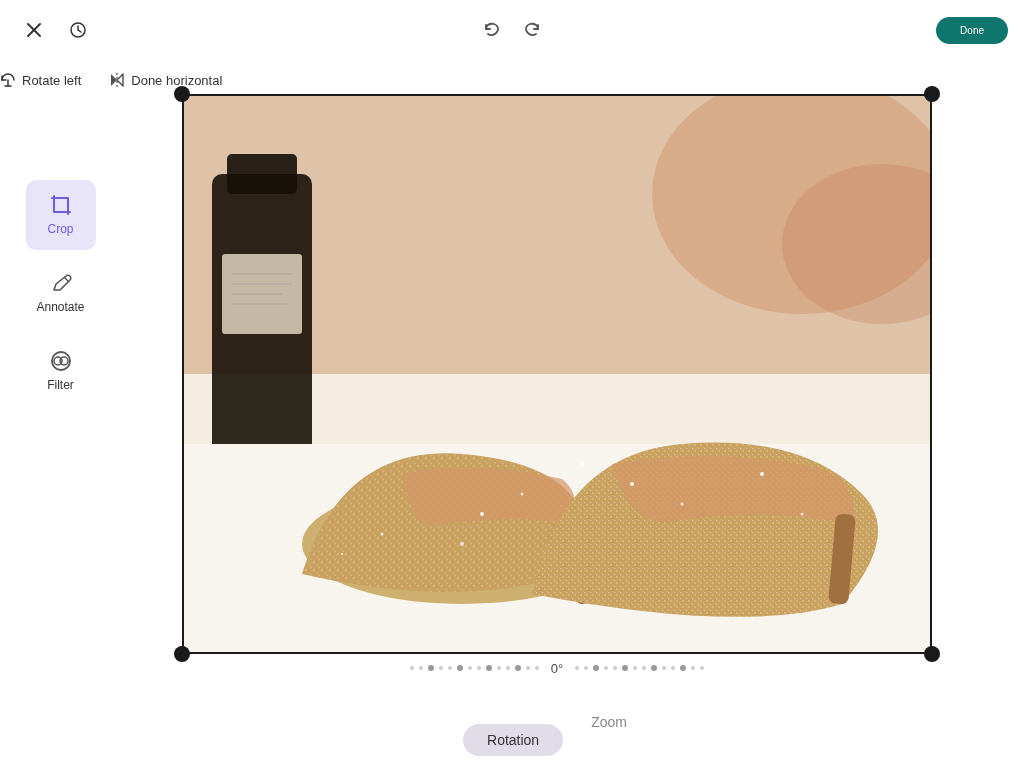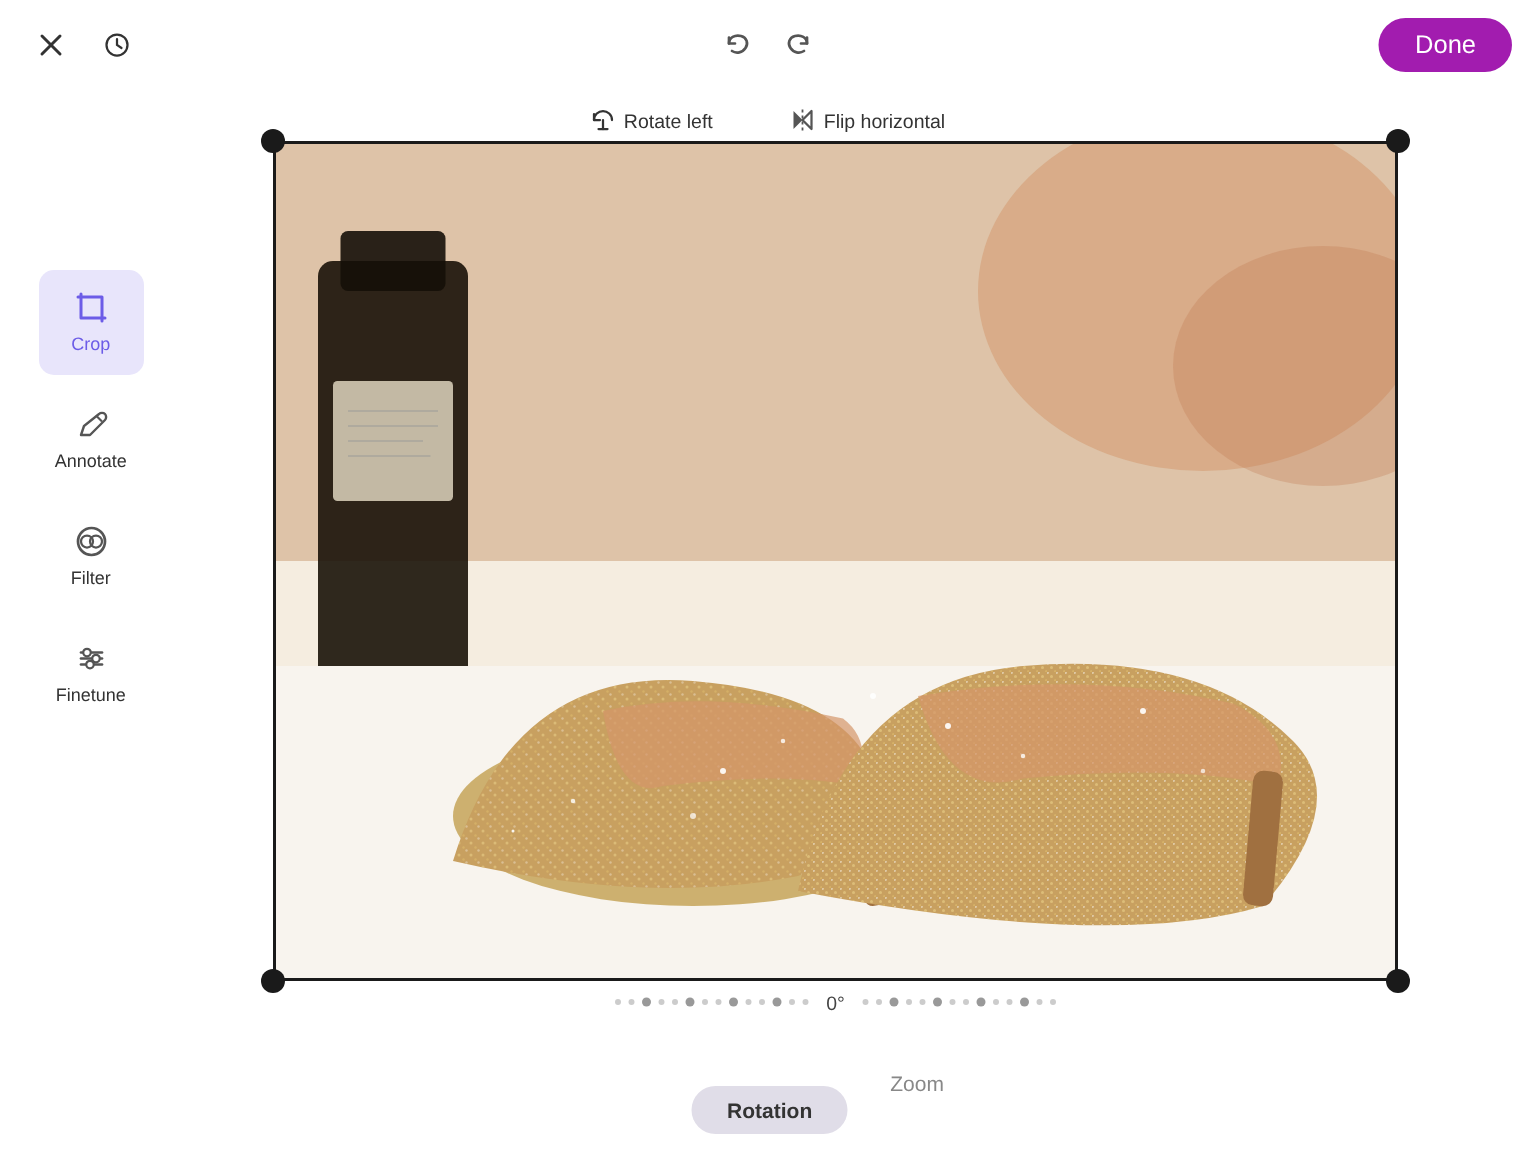--- a/index.html
+++ b/index.html
@@ -49,41 +49,40 @@
     .top-bar-center {
       display: flex;
       align-items: center;
       gap: 4px;
       position: absolute;
       left: 50%;
       transform: translateX(-50%);
     }
 
     .done-btn {
-      background: #a21caf;
+      background: #0f766e;
       color: #fff;
       border: none;
       border-radius: 20px;
       padding: 8px 24px;
-      font-size: 17px;
+      font-size: 10px;
       font-weight: 500;
       cursor: pointer;
     }
 
     
     .action-bar {
       position: absolute;
       top: 60px;
       left: 0;
       right: 0;
       height: 40px;
       display: flex;
       align-items: center;
-      justify-content: center;
-      gap: 52px;
+      gap: 28px;
     }
 
     .action-item {
       display: flex;
       align-items: center;
       gap: 6px;
       cursor: pointer;
       font-size: 13px;
       color: #333;
     }
@@ -222,21 +221,21 @@
     .bottom-tab {
       padding: 8px 24px;
       border-radius: 20px;
       border: none;
       font-size: 14px;
       cursor: pointer;
     }
     .bottom-tab.active {
       background: #e0dde8;
       color: #333;
-      font-weight: 700;
+      font-weight: 400;
       margin-top: 36px;
     }
     .bottom-tab.inactive {
       background: transparent;
       color: #888;
     }
 
     
     svg { display: block; }
   </style>
@@ -286,21 +285,21 @@
       <line x1="5" y1="14" x2="11" y2="14" stroke="#333" stroke-width="1.5" stroke-linecap="round"></line>
     </svg>
     <span>Rotate left</span>
   </div>
   <div class="action-item">
     <svg width="16" height="16" viewBox="0 0 16 16">
       <polygon points="2,2 2,14 8,8" fill="#555"></polygon>
       <polygon points="14,2 14,14 8,8" fill="none" stroke="#555" stroke-width="1.5" stroke-linejoin="round"></polygon>
       <line x1="8" y1="1" x2="8" y2="15" stroke="#555" stroke-width="1.2" stroke-dasharray="2,2"></line>
     </svg>
-    <span>Flip horizontal</span>
+    <span>Done horizontal</span>
   </div>
 </div>
 
 <div class="left-sidebar">
 
   <button class="sidebar-item active">
     <span class="sidebar-icon">
       <svg width="22" height="22" viewBox="0 0 22 22" fill="none">
         <polyline points="4,2 4,18 20,18" stroke="#6c5ce7" stroke-width="2" stroke-linecap="round" stroke-linejoin="round"></polyline>
         <polyline points="2,4 18,4 18,20" stroke="#6c5ce7" stroke-width="2" stroke-linecap="round" stroke-linejoin="round"></polyline>
@@ -323,33 +322,20 @@
     <span class="sidebar-icon">
       <svg width="22" height="22" viewBox="0 0 22 22" fill="none">
         <circle cx="11" cy="11" r="9" stroke="#555" stroke-width="1.8"></circle>
         <circle cx="8" cy="11" r="4" stroke="#555" stroke-width="1.5"></circle>
         <circle cx="14" cy="11" r="4" stroke="#555" stroke-width="1.5"></circle>
       </svg>
     </span>
     <span>Filter</span>
   </button>
 
-  <button class="sidebar-item">
-    <span class="sidebar-icon">
-      <svg width="22" height="22" viewBox="0 0 22 22" fill="none">
-        <line x1="4" y1="7" x2="18" y2="7" stroke="#555" stroke-width="1.8" stroke-linecap="round"></line>
-        <line x1="4" y1="11" x2="18" y2="11" stroke="#555" stroke-width="1.8" stroke-linecap="round"></line>
-        <line x1="4" y1="15" x2="18" y2="15" stroke="#555" stroke-width="1.8" stroke-linecap="round"></line>
-        <circle cx="8" cy="7" r="2.5" fill="#fff" stroke="#555" stroke-width="1.5"></circle>
-        <circle cx="14" cy="11" r="2.5" fill="#fff" stroke="#555" stroke-width="1.5"></circle>
-        <circle cx="10" cy="15" r="2.5" fill="#fff" stroke="#555" stroke-width="1.5"></circle>
-      </svg>
-    </span>
-    <span>Finetune</span>
-  </button>
 
 </div>
 
 <div class="canvas-area">
   <div class="image-container">
 
     <div class="image-placeholder">
 
       <svg width="750" height="560" viewBox="0 0 750 560">
 

